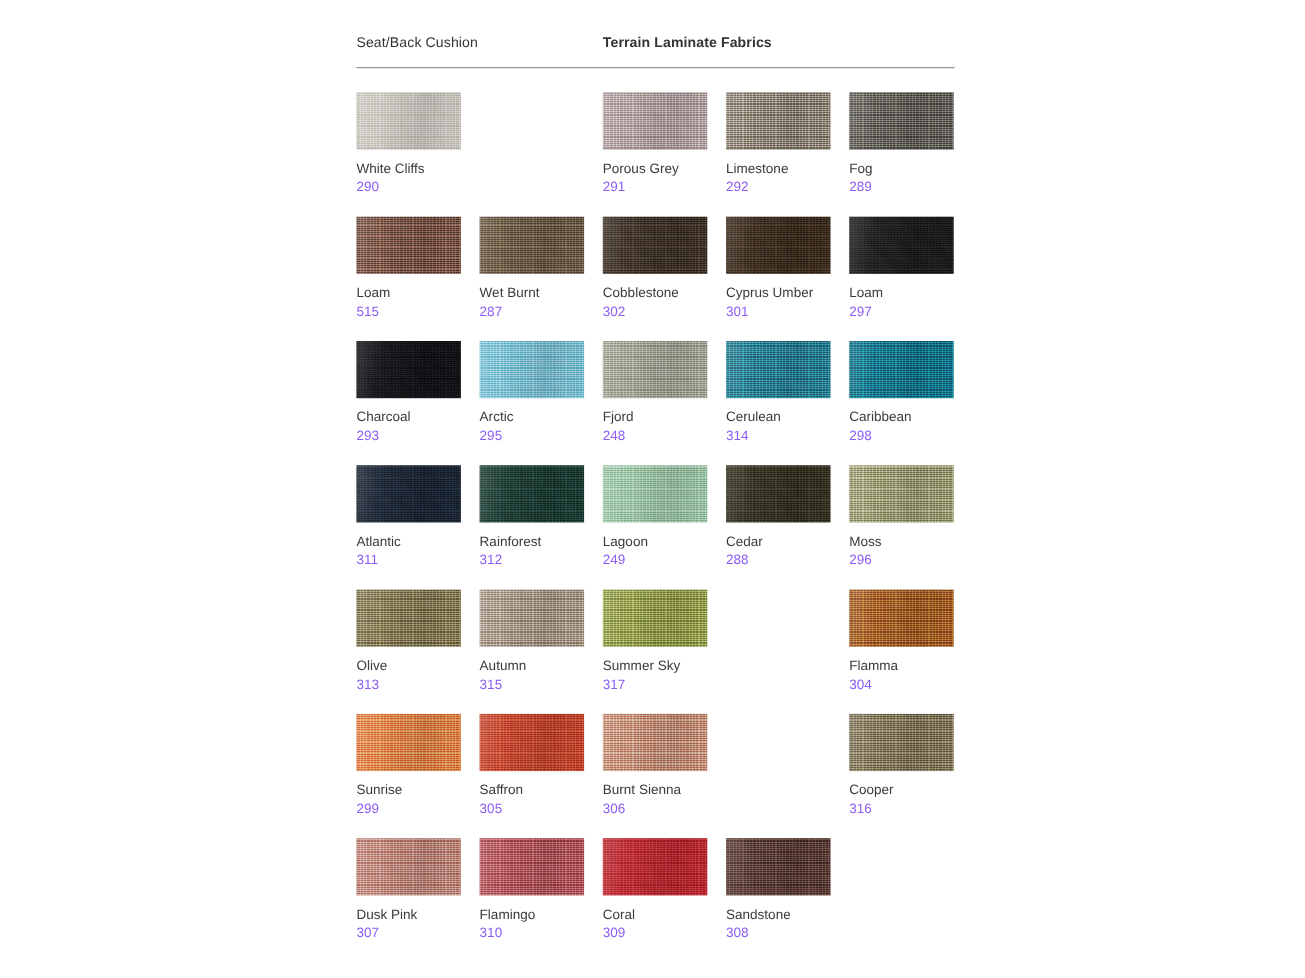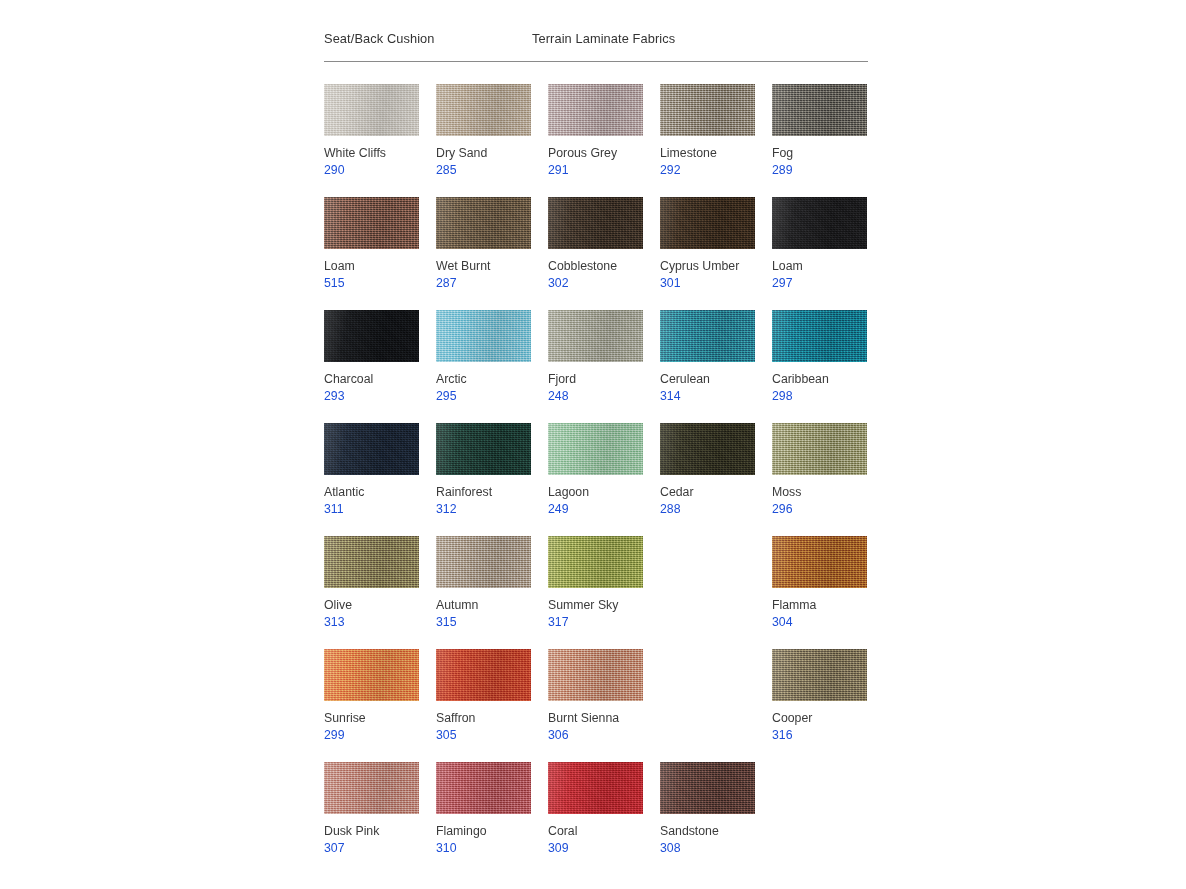--- a/index.html
+++ b/index.html
@@ -36,21 +36,21 @@
   .header-label {
     position: absolute;
     top: 0;
     font-size: 12.8px;
     line-height: 18px;
     color: #333333;
     letter-spacing: 0.1px;
     white-space: nowrap;
   }
   .header-label.col-a { left: 0px; }
-  .header-label.col-b { left: 208px; }
+  .header-label.col-b { left: 224px; font-weight: bold; }
 
   .header-rule {
     position: absolute;
     left: 324px;
     top: 61px;
     width: 544px;
     height: 1px;
     background: #8a8a8a;
   }
 
@@ -126,21 +126,21 @@
   .name {
     margin-top: 9px;
     font-size: 12.3px;
     line-height: 17px;
     color: #3b3b3b;
     white-space: nowrap;
   }
   .code {
     font-size: 12.3px;
     line-height: 17px;
-    color: #1d4ed8;
+    color: #8b5cf6;
     white-space: nowrap;
   }
 </style>
 </head>
 <body>
 
 <div id="page">
 
   <div class="header-area">
     <div class="header-row">
@@ -155,29 +155,20 @@
       <div class="grid-row">
         <div class="cell c0">
           <div class="swatch" style="background: rgb(205, 201, 194);">
             <div class="weave"></div>
             <div class="weave2"></div>
             <div class="shade"></div>
           </div>
           <div class="name">White Cliffs</div>
           <div class="code">290</div>
         </div>
-        <div class="cell c1">
-          <div class="swatch" style="background: rgb(185, 171, 153);">
-            <div class="weave"></div>
-            <div class="weave2"></div>
-            <div class="shade"></div>
-          </div>
-          <div class="name">Dry Sand</div>
-          <div class="code">285</div>
-        </div>
         <div class="cell c2">
           <div class="swatch" style="background: rgb(182, 166, 166);">
             <div class="weave" style="background-image: repeating-linear-gradient(0deg, rgba(255, 255, 255, 0.34) 0px, rgba(255, 255, 255, 0.34) 1px, rgba(0, 0, 0, 0.26) 1px, rgba(0, 0, 0, 0.26) 2px), repeating-linear-gradient(90deg, rgba(255, 255, 255, 0.28) 0px, rgba(255, 255, 255, 0.28) 1px, rgba(0, 0, 0, 0.22) 1px, rgba(0, 0, 0, 0.22) 3px);"></div>
             <div class="weave2"></div>
             <div class="shade"></div>
           </div>
           <div class="name">Porous Grey</div>
           <div class="code">291</div>
         </div>
         <div class="cell c3">

